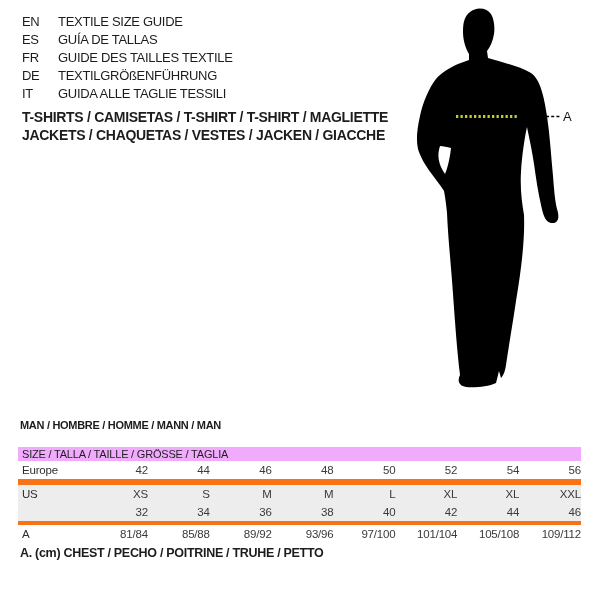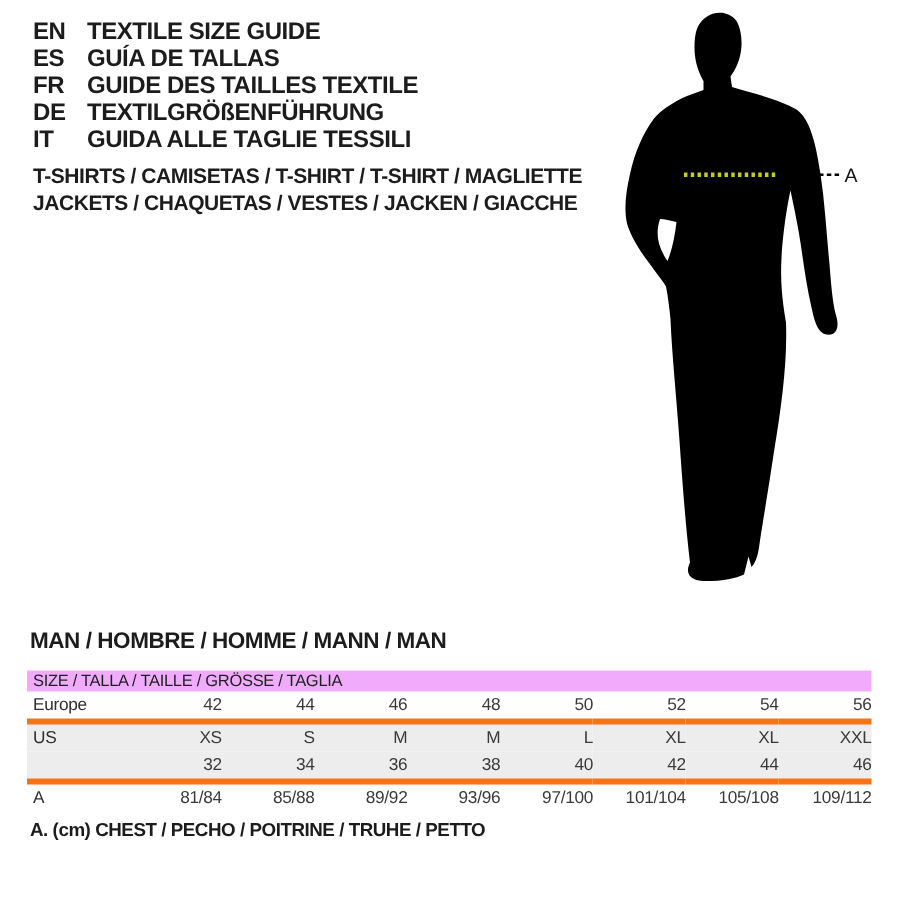--- a/index.html
+++ b/index.html
@@ -2,49 +2,49 @@
 <html><head>
 <meta charset="utf-8">
 <style>
   html,body{margin:0;padding:0}
   body{
     width:600px;height:600px;background:#ffffff;position:relative;
     font-family:"Liberation Sans",sans-serif;color:#1c1c1c;overflow:hidden;
   }
   .lang-list{
     position:absolute;left:22px;top:13px;
-    font-weight:bold;font-size:16px;line-height:18px;letter-spacing:-0.3px;
+    font-weight:normal;font-size:13px;line-height:18px;letter-spacing:-0.3px;
   }
   .lang-row{display:flex}
   .lang-code{width:36px;flex:0 0 36px}
   .categories{
     position:absolute;left:22px;top:108px;
     font-weight:bold;font-size:14px;line-height:18px;letter-spacing:-0.3px;
   }
   .figure-svg{position:absolute;left:410px;top:5px;width:165px;height:385px}
   .figure-svg .body-shape{fill:#000000}
   .figure-svg .arm-gap{fill:#ffffff}
   .measure-line{stroke-width:3;stroke-dasharray:2.3 2.2;fill:none}
   .pointer-line{stroke:#000000;stroke-width:1.6;stroke-dasharray:3 2.2;fill:none}
   .figure-svg text{font-family:"Liberation Sans",sans-serif;font-size:13px;fill:#141414}
   .section-title{
     position:absolute;left:20px;top:419px;
-    font-weight:bold;font-size:15px;letter-spacing:-0.3px;text-align:center;
+    font-weight:bold;font-size:11px;letter-spacing:-0.3px;text-align:center;
   }
   .table-wrap{position:absolute;left:18px;top:447px;width:563px}
   .table-header{
     background:#f0abfc;height:14px;line-height:14px;
     font-size:11px;padding-left:4px;color:#1f1f1f;letter-spacing:-0.2px;
   }
   table{width:100%;border-collapse:collapse;table-layout:fixed;
         font-size:11.5px;color:#3a3a3a;letter-spacing:-0.2px}
   col.c-label{width:68px}
   td{height:18px;text-align:right;padding:0;vertical-align:middle}
   td.lbl{text-align:left;padding-left:4px;color:#2e2e2e}
-  tr.r-europe td{border-bottom:4px solid #f97316}
+  tr.r-europe td{border-bottom:6px solid #f97316}
   tr.r-us td,tr.r-blank td{background:#ededed}
   tr.r-blank td{border-bottom:4px solid #f97316}
   .footnote{
     position:absolute;left:20px;top:546px;
     font-weight:bold;font-size:12.5px;letter-spacing:-0.3px;
   }
 </style>
 </head>
 <body>
 

